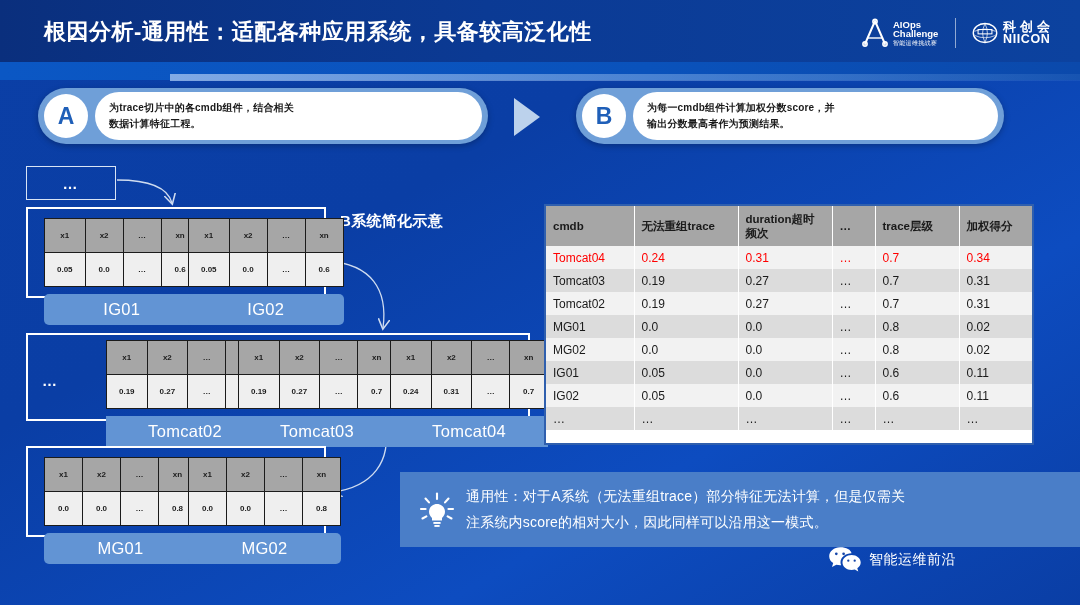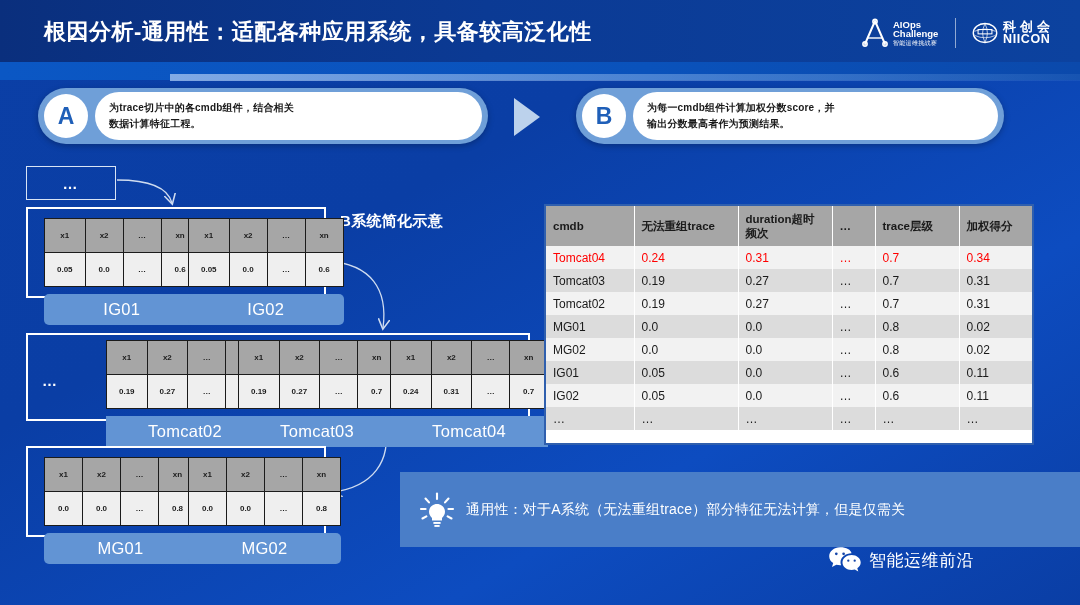--- a/index.html
+++ b/index.html
@@ -167,21 +167,21 @@
   }
   #bulb-icon { flex: 0 0 auto; width: 46px; height: 46px; margin-right: 6px; }
   #callout-text { color: #ffffff; font-size: 14px; line-height: 1.85; letter-spacing: .2px; }
 
   
   #watermark {
     position: absolute; left: 828px; top: 546px;
     display: flex; align-items: center;
   }
   #wechat-icon { width: 34px; height: 28px; margin-right: 7px; }
-  #watermark-text { color: #ffffff; font-size: 17px; letter-spacing: .5px; }
+  #watermark-text { color: #ffffff; font-size: 14px; letter-spacing: .5px; }
 </style>
 </head>
 <body>
 
 <div id="slide">
 
   <div id="header"></div>
   <div id="header-accent"></div>
   <div id="header-accent-light"></div>
   <div id="page-title">根因分析-通用性：适配各种应用系统，具备较高泛化性</div>
@@ -487,20 +487,21 @@
         <line x1="11.5" y1="11.5" x2="15" y2="15.4"></line>
         <line x1="34.5" y1="11.5" x2="31" y2="15.4"></line>
         <line x1="7" y1="22" x2="11.6" y2="22"></line>
         <line x1="39" y1="22" x2="34.4" y2="22"></line>
         <line x1="8.5" y1="31.5" x2="12.4" y2="29.4"></line>
         <line x1="37.5" y1="31.5" x2="33.6" y2="29.4"></line>
       </g>
     </svg>
     <div id="callout-text">
       <div>通用性：对于A系统（无法重组trace）部分特征无法计算，但是仅需关</div>
+      <div>注系统内score的相对大小，因此同样可以沿用这一模式。</div>
     </div>
   </div>
 
   <div id="watermark">
     <svg id="wechat-icon" viewBox="0 0 34 28">
       <path d="M12.2 1.2 C6 1.2 1.2 5.3 1.2 10.2 C1.2 13 2.7 15.5 5.2 17.1 L4 21 L8.3 18.8 C9.5 19.1 10.8 19.3 12.2 19.3 C12.5 19.3 12.8 19.3 13.1 19.2 C12.7 18.3 12.5 17.3 12.5 16.3 C12.5 11.2 17.5 7.2 23.5 7.2 C23.1 3.8 18.3 1.2 12.2 1.2 Z" fill="#ffffff"></path>
       <path d="M23.6 9 C18.6 9 14.5 12.4 14.5 16.5 C14.5 20.7 18.6 24 23.6 24 C24.7 24 25.8 23.9 26.8 23.6 L30.3 25.4 L29.3 22.2 C31.4 20.9 32.7 18.8 32.7 16.5 C32.7 12.4 28.6 9 23.6 9 Z" fill="#ffffff"></path>
       <circle cx="8.3" cy="7.8" r="1.35" fill="#1545a8"></circle>
       <circle cx="15.6" cy="7.8" r="1.35" fill="#1545a8"></circle>
       <circle cx="20.3" cy="14.7" r="1.15" fill="#1545a8"></circle>

